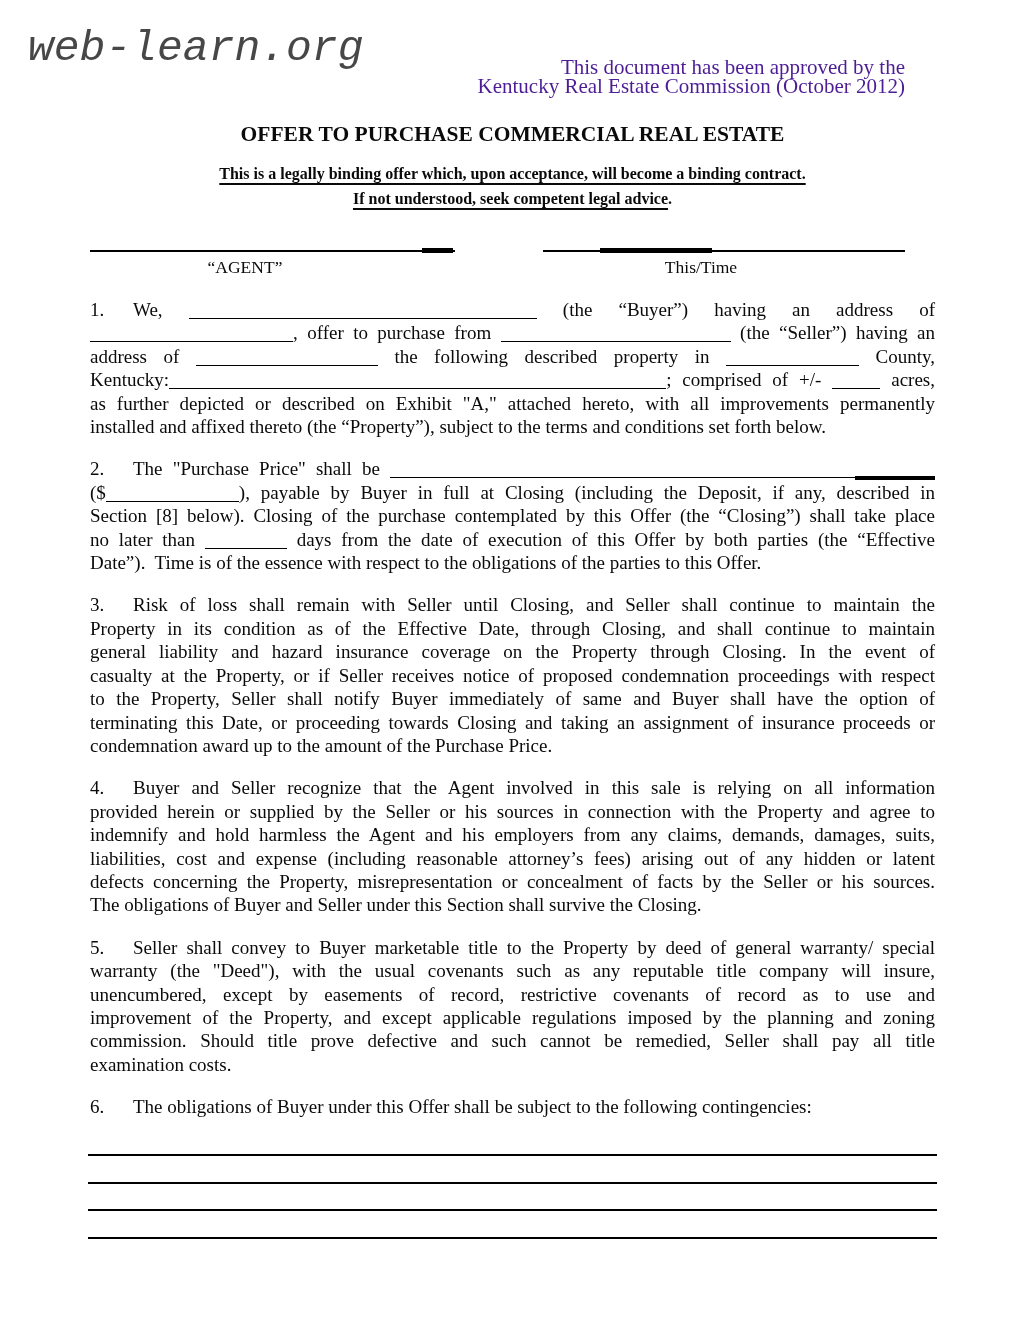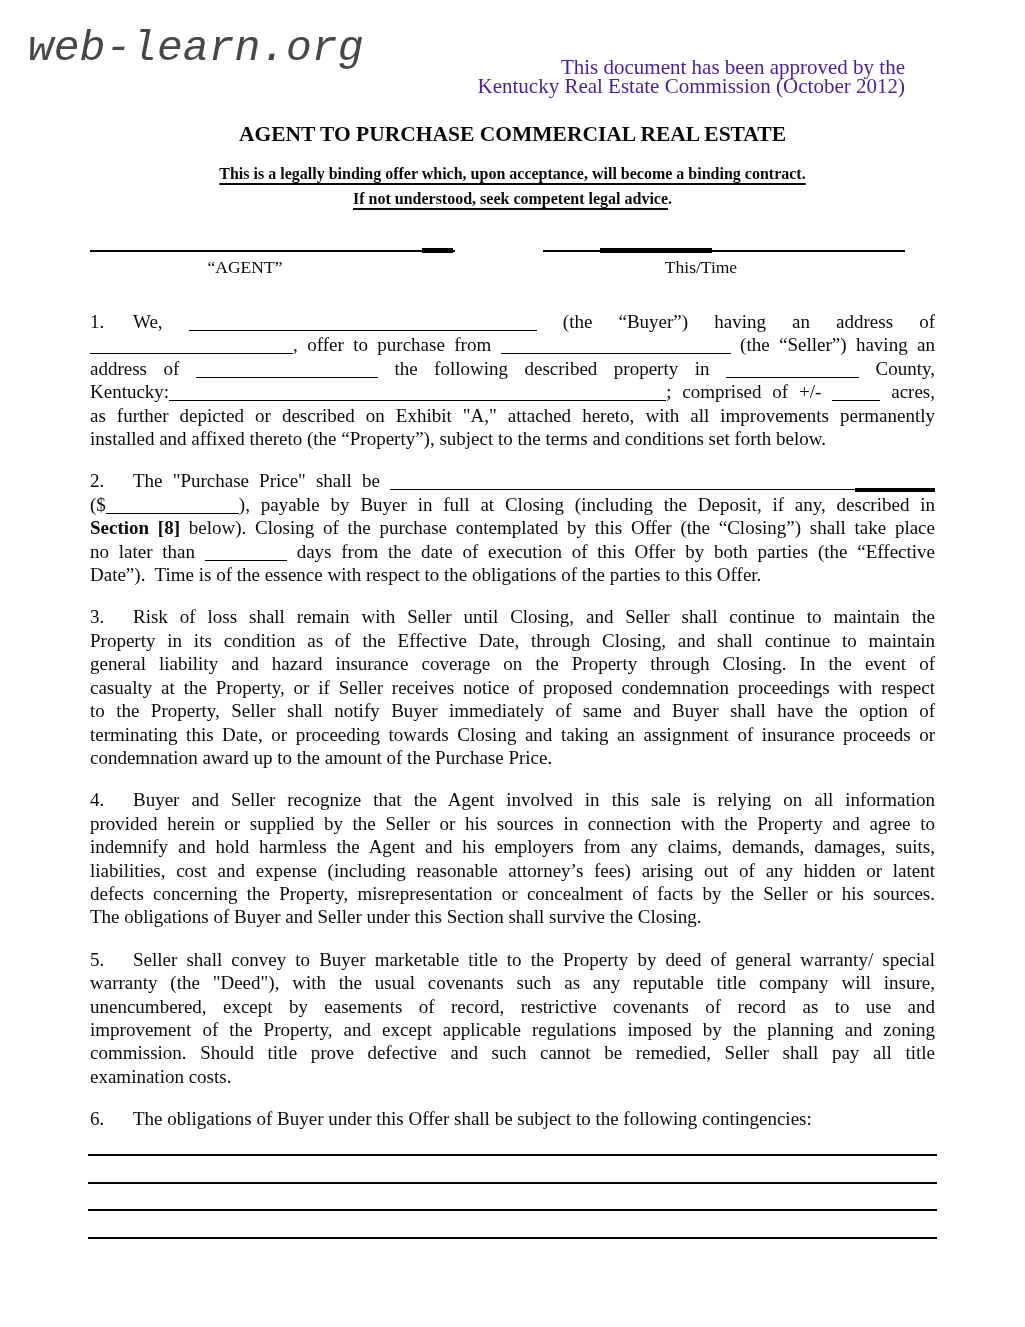--- a/index.html
+++ b/index.html
@@ -35,46 +35,46 @@
   #sig-right::after {
     content:""; position:absolute; left:57px; top:-3.6px; width:112px; height:4.8px; background:#000;
   }
   #agent-label, #datetime-label {
     position:absolute; top:257px; font-size:17.5px; text-align:center;
   }
   #agent-label    { left:90px;  width:310px; }
   #datetime-label { left:545px; width:312px; }
 
   #paragraphs { position:absolute; left:90px; top:294px; width:845px; }
-  .para { margin:16px 0 19px 0; font-size:19px; line-height:23.4px; }
+  .para { margin:4px 0 19px 0; font-size:19px; line-height:23.4px; }
   .line { text-align:justify; text-align-last:justify; }
   .line.last { text-align:left; text-align-last:auto; }
   .pnum { display:inline-block; width:43px; }
-  .bold { font-weight:bold; }
+  .bold { font-weight:normal; }
   .blank {
     display:inline-block; height:13px; border-bottom:1.7px solid #000; vertical-align:-3px;
   }
   .blank.thick { border-bottom-width:4.6px; vertical-align:-4.5px; }
 
   #contingency-lines { position:absolute; left:88px; top:1154px; width:849px; }
   .cline { height:0; border-top:2.6px solid #000; margin-bottom:25.6px; }
 </style>
 </head>
 <body>
 
 <div id="page">
 
   <div id="logo">web-learn.org</div>
 
   <div id="approval">
     <div>This document has been approved by the</div>
     <div>Kentucky Real Estate Commission (October 2012)</div>
   </div>
 
-  <div id="title">AGENT TO PURCHASE COMMERCIAL REAL ESTATE</div>
+  <div id="title">OFFER TO PURCHASE COMMERCIAL REAL ESTATE</div>
 
   <div id="notice">
     <div class="uline">This is a legally binding offer which, upon acceptance, will become a binding contract.</div>
     <div><span class="uline">If not understood, seek competent legal advice</span><span>.</span></div>
   </div>
 
   <div id="sig-left" class="sig-line"></div>
   <div id="sig-right" class="sig-line"></div>
   <div id="agent-label">“AGENT”</div>
   <div id="datetime-label">This/Time</div>

